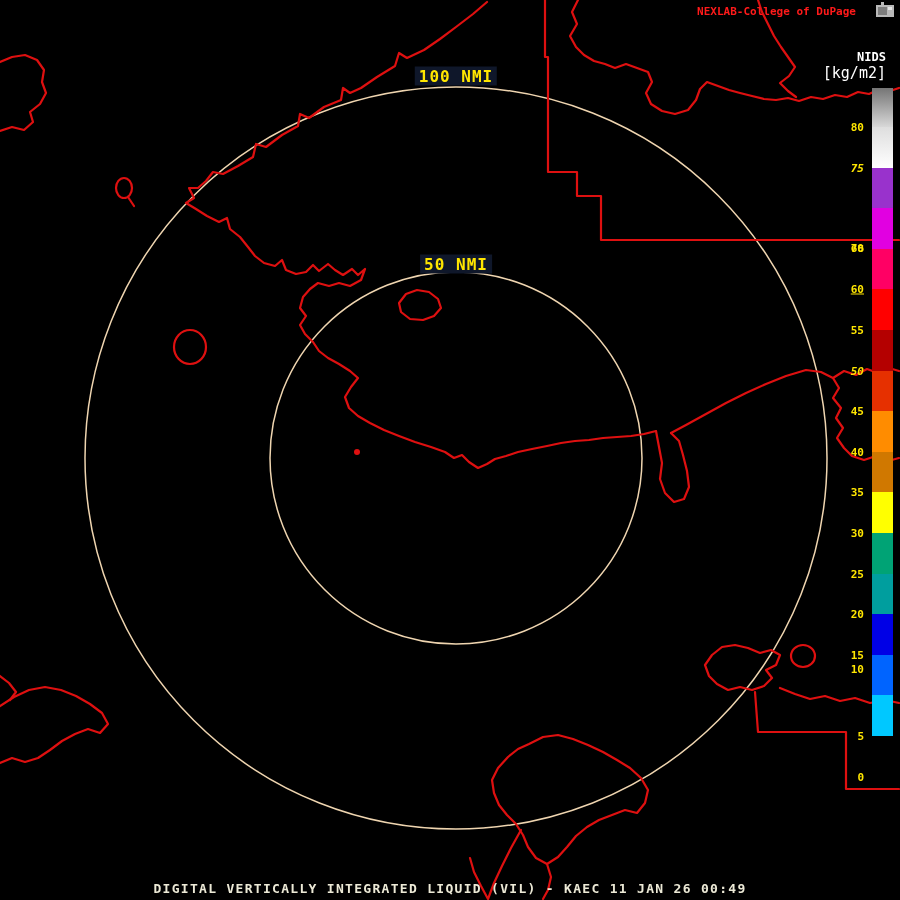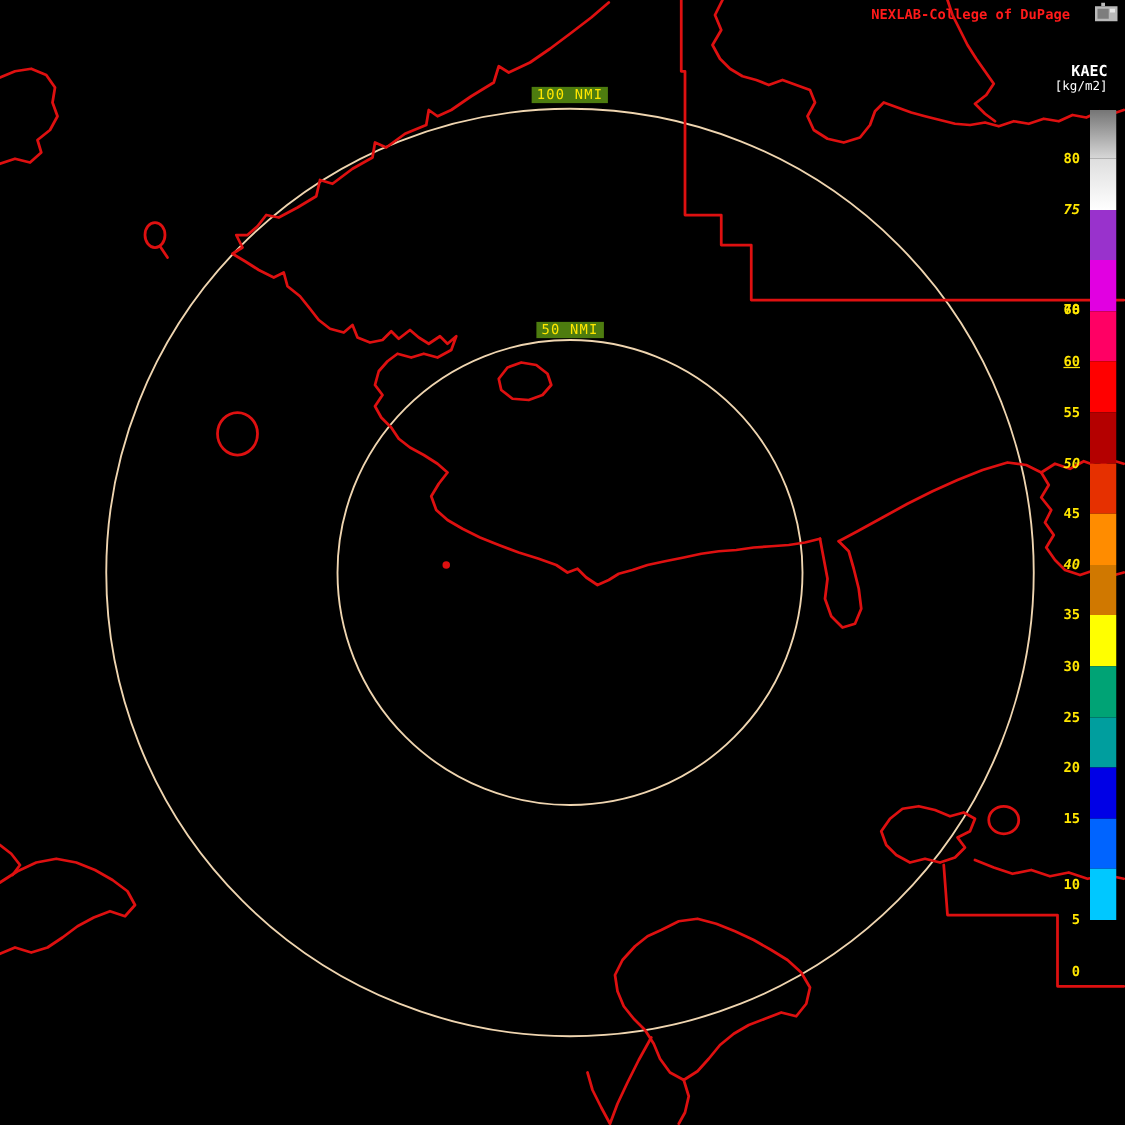--- a/index.html
+++ b/index.html
@@ -1,27 +1,27 @@
 <!DOCTYPE html>
 <html><head>
 <meta charset="utf-8">
 <style>
   html,body{margin:0;padding:0;background:#000;}
   .stage{position:relative;width:900px;height:900px;background:#000;overflow:hidden;
          font-family:"DejaVu Sans Mono",monospace;}
   #map-svg{position:absolute;left:0;top:0;}
-  .ring-label{position:absolute;transform:translate(-50%,-50%);background:#4d7c0f;
-              color:#ffe600;font-size:11px;font-weight:normal;letter-spacing:1px;
+  .ring-label{position:absolute;transform:translate(-50%,-50%);background:#0f172a;
+              color:#ffe600;font-size:16px;font-weight:bold;letter-spacing:1px;
               padding:0 4px;white-space:nowrap;z-index:3;}
   .brand{position:absolute;top:5px;right:44px;color:#ff1a1a;font-size:11px;
          font-weight:bold;white-space:nowrap;z-index:4;}
   .logo{position:absolute;top:2px;right:5px;z-index:4;}
   .cb-title{position:absolute;top:50px;right:14px;color:#ffffff;font-size:12px;
             font-weight:bold;z-index:4;}
-  .cb-units{position:absolute;top:64px;right:14px;color:#ffffff;font-size:10px;z-index:4;}
+  .cb-units{position:absolute;top:64px;right:14px;color:#ffffff;font-size:15px;z-index:4;}
   .colorbar{position:absolute;z-index:4;}
   .colorbar div{width:100%;}
   .cb-tick{position:absolute;right:36px;transform:translateY(-50%);color:#ffe600;
            font-size:11px;font-weight:bold;z-index:4;}
   .caption{position:absolute;left:0;right:0;bottom:4px;text-align:center;color:#ece9d6;
            font-size:13px;font-weight:bold;letter-spacing:1.3px;white-space:nowrap;z-index:4;}
 </style>
 </head>
 <body>
 
@@ -61,21 +61,21 @@
 
   <div class="logo">
     <svg width="20" height="17" viewBox="0 0 20 17">
       <rect x="1" y="3" width="18" height="12" fill="#b9b9b9"></rect>
       <rect x="3" y="5" width="9" height="8" fill="#7d7d7d"></rect>
       <rect x="13" y="5" width="4" height="3" fill="#e6e6e6"></rect>
       <rect x="6" y="0" width="3" height="3" fill="#b9b9b9"></rect>
     </svg>
   </div>
 
-  <div class="cb-title">KAEC</div>
+  <div class="cb-title">NIDS</div>
   <div class="cb-units">[kg/m2]</div>
 
   <div id="colorbar" class="colorbar" style="left: 872px; top: 88px; width: 21px;">
       <div style="height: 39px; background: linear-gradient(rgb(117, 117, 117), rgb(216, 216, 216));"></div>
       <div style="height: 40.6px; background: linear-gradient(rgb(222, 222, 222), rgb(255, 255, 255));"></div>
       <div style="height: 40.6px; background: rgb(153, 50, 204);"></div>
       <div style="height: 40.6px; background: rgb(225, 0, 225);"></div>
       <div style="height: 40.6px; background: rgb(255, 0, 100);"></div>
       <div style="height: 40.6px; background: rgb(255, 0, 0);"></div>
       <div style="height: 40.6px; background: rgb(180, 0, 0);"></div>
@@ -92,25 +92,26 @@
     </div>
   <div id="cb-ticks">
       <div class="cb-tick" style="top: 127px; text-align: right;">80</div>
       <div class="cb-tick" style="top: 167.6px; font-style: italic;">75</div>
       <div class="cb-tick" style="top: 208.2px; margin-top: 40px;">70</div>
       <div class="cb-tick" style="top: 248.8px; font-family: Liberation Mono, monospace;">65</div>
       <div class="cb-tick" style="top: 289.4px; text-decoration: underline;">60</div>
       <div class="cb-tick" style="top: 330px;">55</div>
       <div class="cb-tick" style="top: 370.6px; font-style: italic;">50</div>
       <div class="cb-tick" style="top: 411.2px;">45</div>
-      <div class="cb-tick" style="top: 451.8px; font-style: italic;">40</div>
+      <div class="cb-tick" style="top: 451.8px;">40</div>
       <div class="cb-tick" style="top: 492.4px; margin-left: 12px;">35</div>
       <div class="cb-tick" style="top: 533px;">30</div>
       <div class="cb-tick" style="top: 573.6px;">25</div>
       <div class="cb-tick" style="top: 614.2px;">20</div>
       <div class="cb-tick" style="top: 654.8px;">15</div>
-      <div class="cb-tick" style="top: 708px;">10</div>
+      <div class="cb-tick" style="top: 669px;">10</div>
       <div class="cb-tick" style="top: 736px;">5</div>
       <div class="cb-tick" style="top: 776.6px;">0</div>
     </div>
 
+  <div class="caption">DIGITAL VERTICALLY INTEGRATED LIQUID (VIL) - KAEC 11 JAN 26 00:49</div>
 
 </div>
 
 </body></html>

